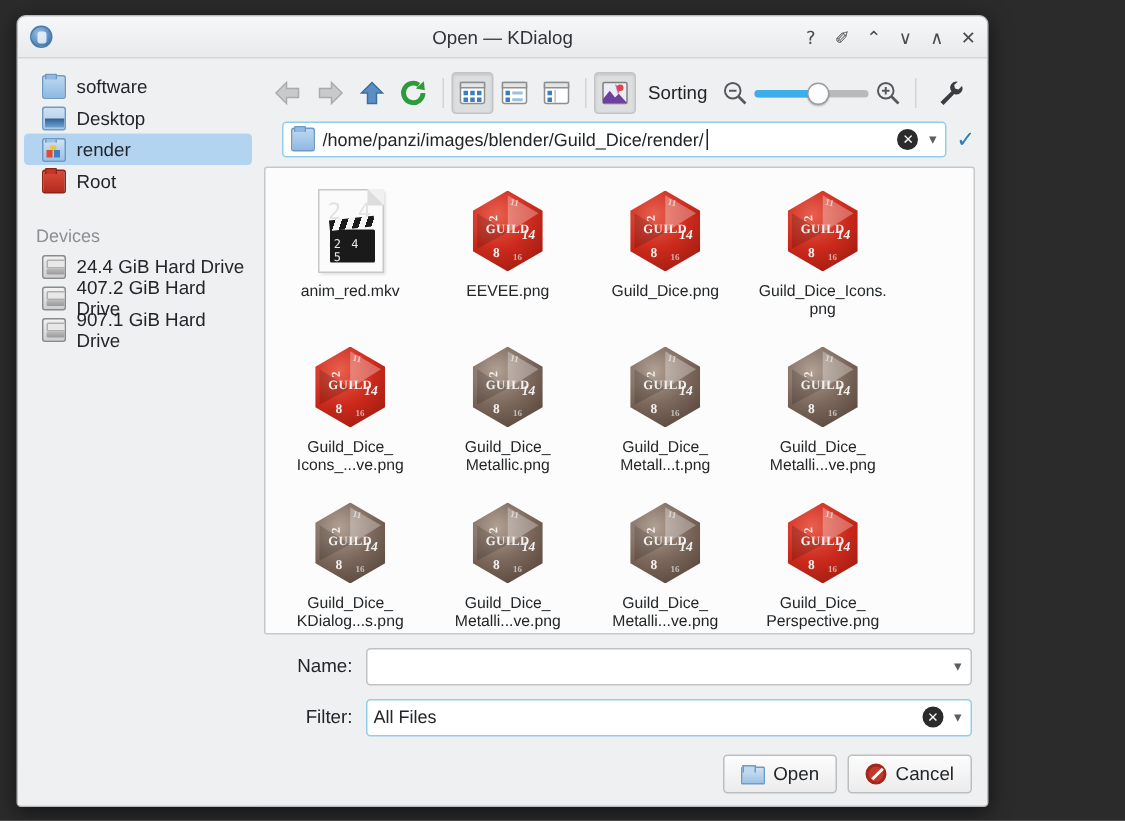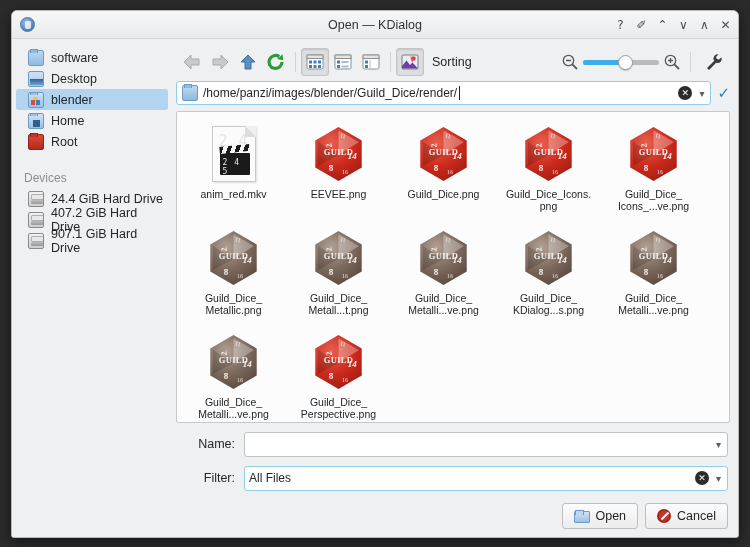--- a/index.html
+++ b/index.html
@@ -8,21 +8,21 @@
     width: 750px; height: 547px;
     background: #2c2c2c;
     font-family: "Liberation Sans", sans-serif;
     overflow: hidden;
   }
   #desktop { position: relative; width: 750px; height: 547px; background: #2b2b2b; }
 
   
   #window {
     position: absolute; left: 11px; top: 10px;
-    width: 728px; height: 528px;
+    width: 648px; height: 528px;
     background: #eff0f1;
     border-radius: 6px 6px 3px 3px;
     box-shadow: 0 3px 14px rgba(0,0,0,.55);
     overflow: hidden;
     display: flex; flex-direction: column;
     border: 1px solid #b9b9b9;
   }
   #titlebar {
     height: 28px; flex: 0 0 28px;
     background: linear-gradient(#f6f7f8, #e9eaec);
@@ -113,21 +113,21 @@
   .tb-btn.pressed { background: #dcdee0; border: 1px solid #c2c4c6; box-shadow: inset 0 1px 2px rgba(0,0,0,.12); }
   .tb-sep { width: 1px; height: 20px; background: #d2d4d6; margin: 0 5px; }
   .sorting-label { font-size: 12.5px; color: #232629; margin-left: 8px; }
   #zoomrow { margin-left: auto; display: flex; align-items: center; gap: 4px; }
   .slider-track { width: 76px; height: 5px; border-radius: 3px; background: #b8babc; position: relative; }
   .slider-fill { position: absolute; left: 0; top: 0; height: 5px; border-radius: 3px; background: #3daee9; }
   .slider-handle { position: absolute; top: -5px; width: 15px; height: 15px; border-radius: 50%; background: #fdfdfd; border: 1px solid #9a9c9e; box-shadow: 0 1px 1px rgba(0,0,0,.2); }
 
   
   #locationbar {
-    height: 24px; flex: 0 0 24px; margin: 2px 0 6px 0;
+    height: 24px; flex: 0 0 24px; margin: 2px 0 6px 12px;
     display: flex; align-items: center; gap: 6px;
   }
   #urlbox {
     flex: 1; height: 24px; background: #fff;
     border: 1px solid #93cee9; border-radius: 3px;
     display: flex; align-items: center; padding: 0 4px; gap: 5px;
     min-width: 0;
   }
   #url-text { font-size: 12px; color: #232629; white-space: nowrap; overflow: hidden; }
   .caret { width: 1px; height: 14px; background: #232629; margin-left: -3px; }
@@ -283,25 +283,21 @@
         <div class="place">
           <span class="ico ico-folder"></span>
           <span>software</span>
         </div>
         <div class="place">
           <span class="ico ico-desktop"></span>
           <span>Desktop</span>
         </div>
         <div class="place selected">
           <span class="ico ico-images"></span>
-          <span>blender</span>
-        </div>
-        <div class="place">
-          <span class="ico ico-home"></span>
-          <span>Home</span>
+          <span>render</span>
         </div>
         <div class="place">
           <span class="ico ico-root"></span>
           <span>Root</span>
         </div>
 
         <div class="group-title" style="margin-top:16px">Devices</div>
 
         <div class="place">
           <span class="ico ico-drive"></span>

